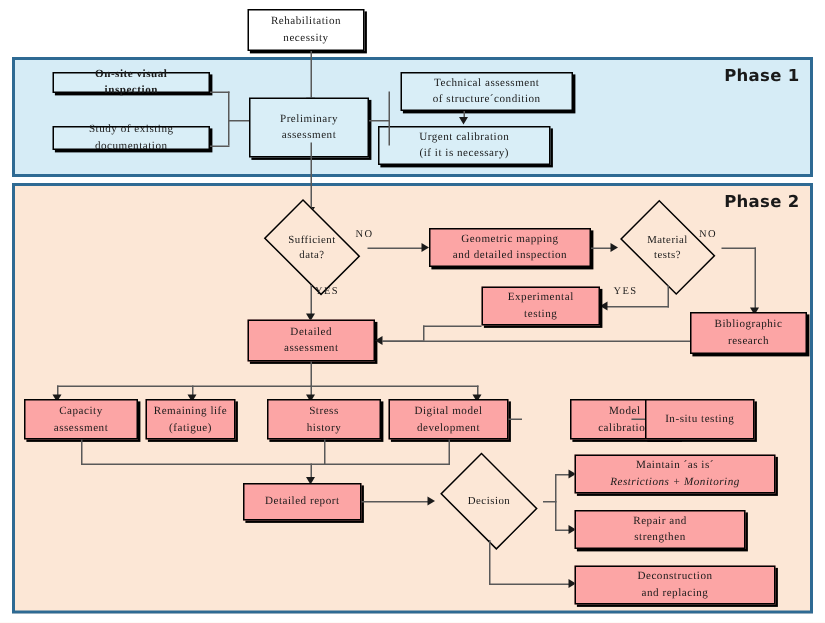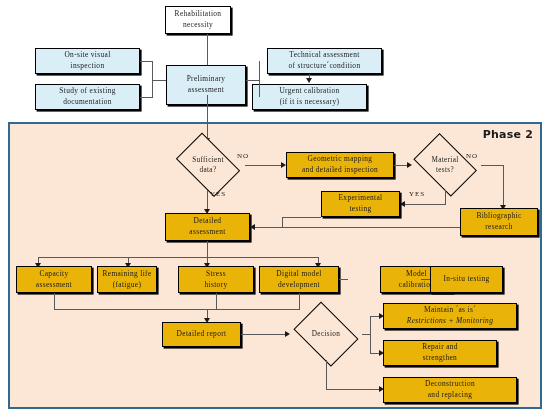--- a/index.html
+++ b/index.html
@@ -47,21 +47,21 @@
     font-size: 11px;
     font-weight: bold;
     color: #1a1a1a;
     letter-spacing: 0.2px;
   }
 
   
   .box {
     position: absolute;
     box-sizing: border-box;
-    background: #eab308;
+    background: #fca5a5;
     border: 1.6px solid #000000;
     box-shadow: 1.6px 1.6px 0 #000000;
     display: flex;
     align-items: center;
     justify-content: center;
     text-align: center;
     font-size: 7.4px;
     line-height: 1.45;
     letter-spacing: 0.35px;
     color: #1a1a1a;
@@ -152,39 +152,42 @@
     font-size: 7px;
     letter-spacing: 0.9px;
     color: #1a1a1a;
   }
 </style>
 </head>
 <body>
 
 <div id="chart">
 
+  <div class="phase phase-1">
+    <div class="phase-label">Phase 1</div>
+  </div>
 
   <div class="phase phase-2">
     <div class="phase-label">Phase 2</div>
   </div>
 
-  <div class="box white" style="left:165px; top:6px; width:66px; height:28px;align-items:center;">
+  <div class="box white" style="left:165px; top:6px; width:78px; height:28px;align-items:center;">
     <span class="lbl">Rehabilitation
 necessity</span>
   </div>
 
   <div class="ln v" style="left:207px; top:34px; height:33px;"></div>
   <div class="arrowhead down" style="left:204px; top:65px;"></div>
 
-  <div class="box blue" style="left:35px; top:48px; width:105px; height:26px;">
+  <div class="box blue" style="left:35px; top:48px; width:105px; height:14px;font-weight:bold;">
     <span class="lbl">On-site visual
 inspection</span>
   </div>
 
-  <div class="box blue" style="left:35px; top:84px; width:105px; height:26px;">
+  <div class="box blue" style="left:35px; top:84px; width:105px; height:16px;">
     <span class="lbl">Study of existing
 documentation</span>
   </div>
 
   <div class="box blue" style="left:166px; top:65px; width:80px; height:40px;">
     <span class="lbl">Preliminary
 assessment</span>
   </div>
 
   <div class="box blue" style="left:252px; top:48px; width:115px; height:26px;margin-left:15px;">

